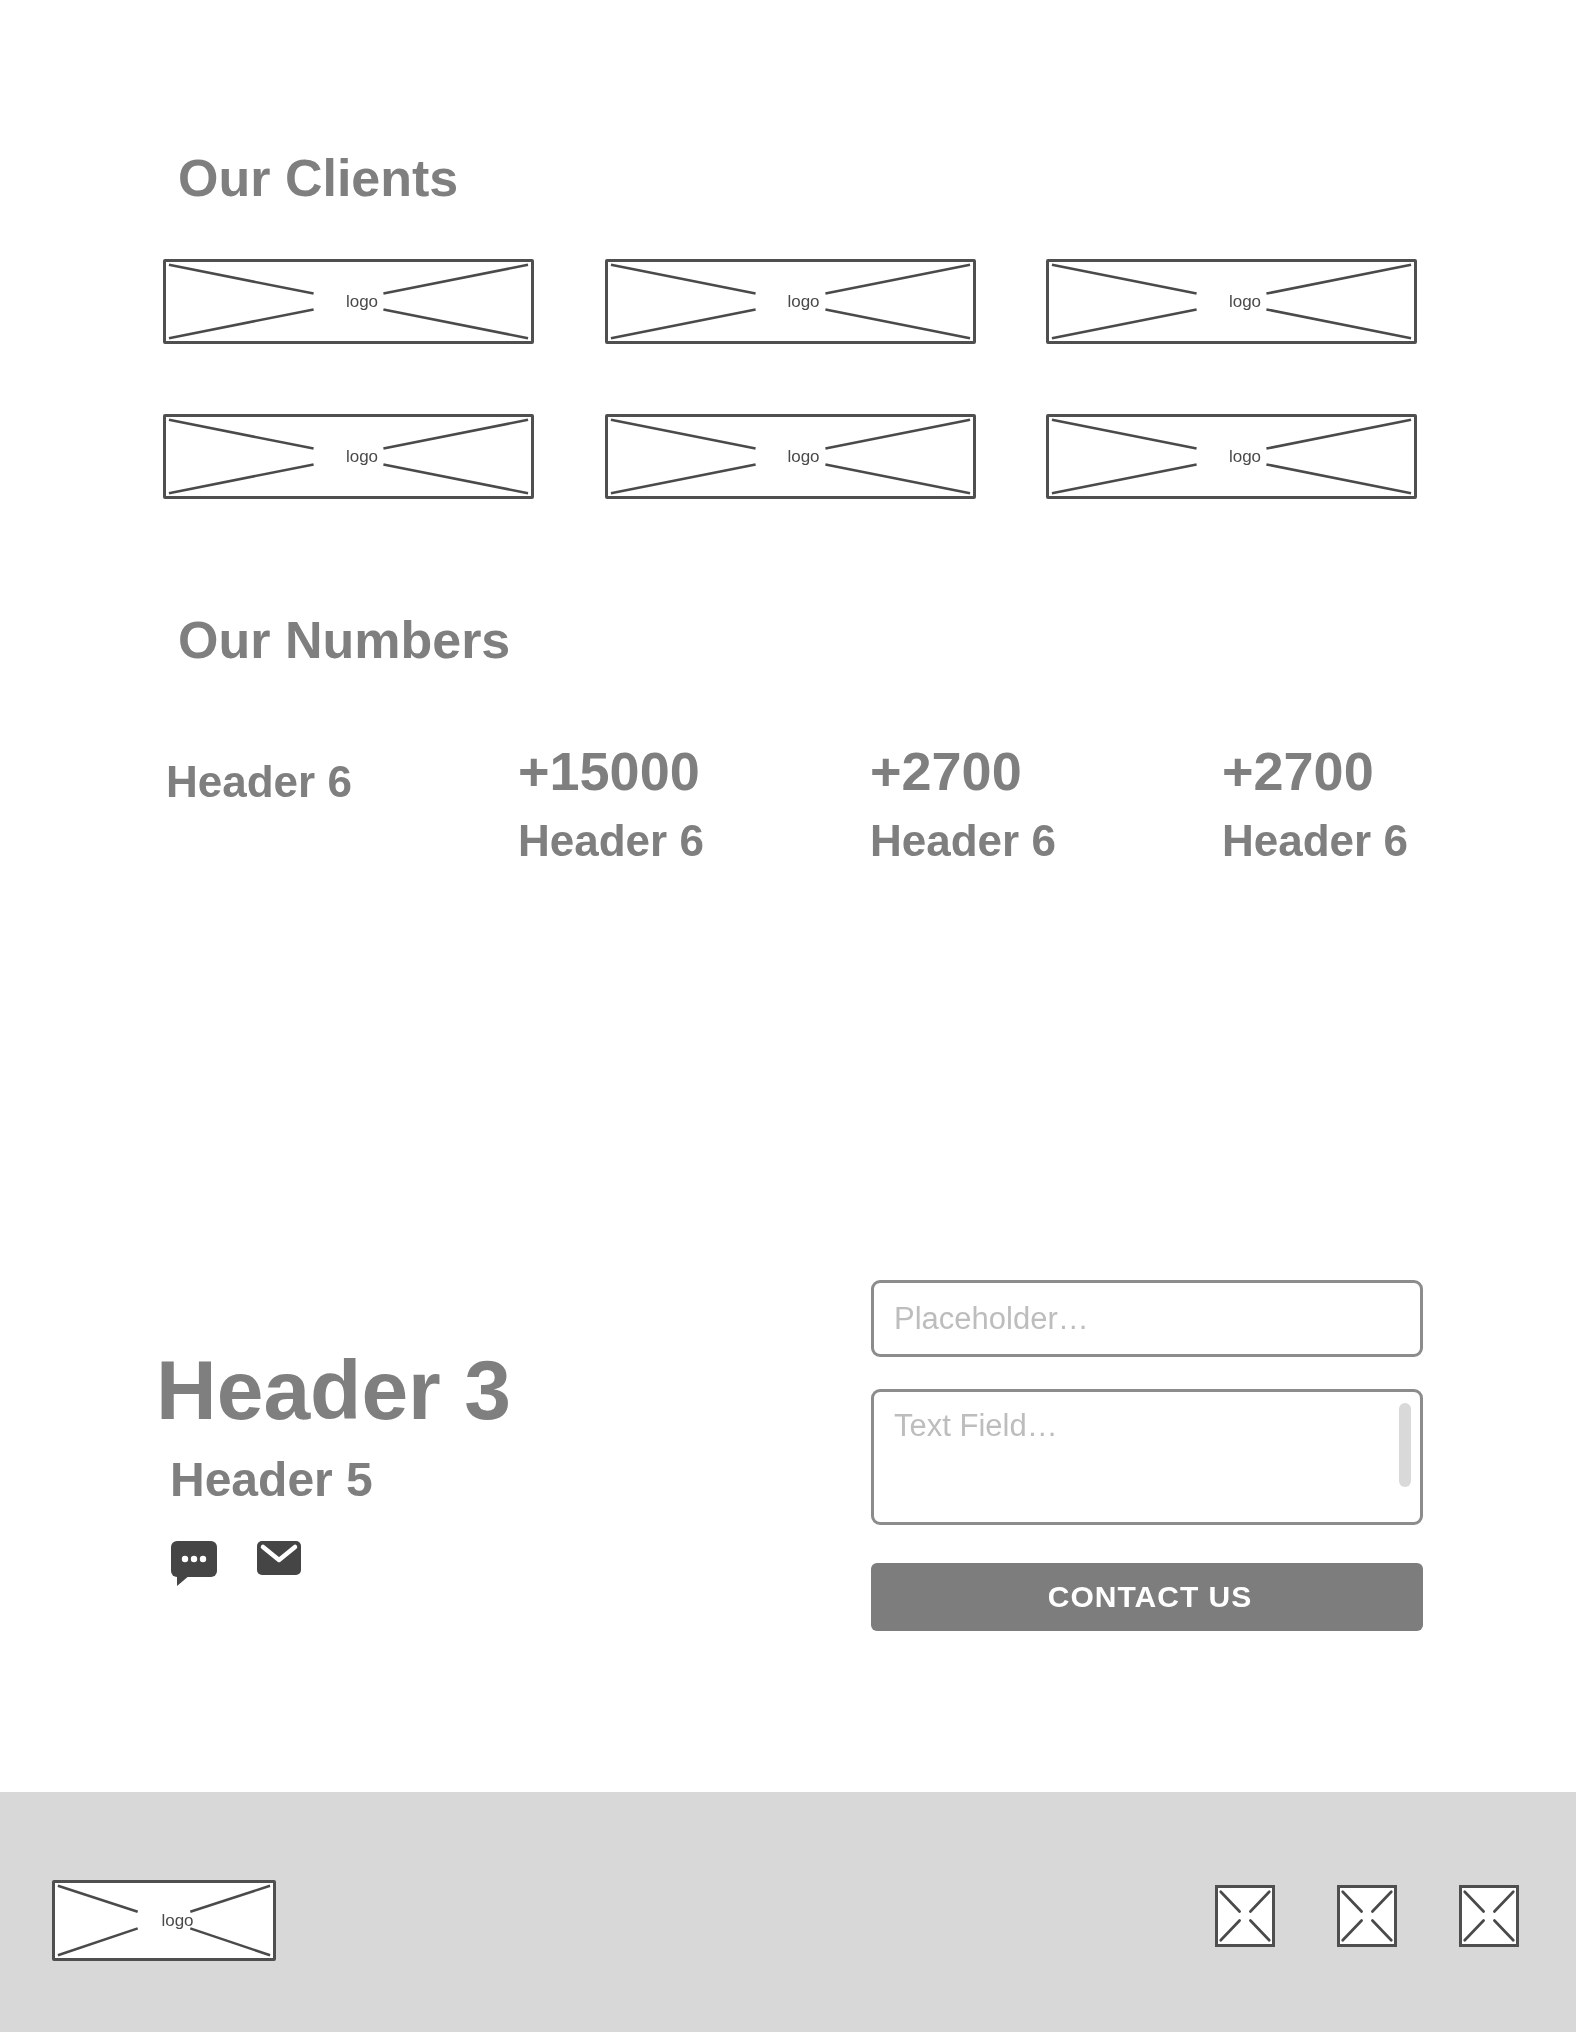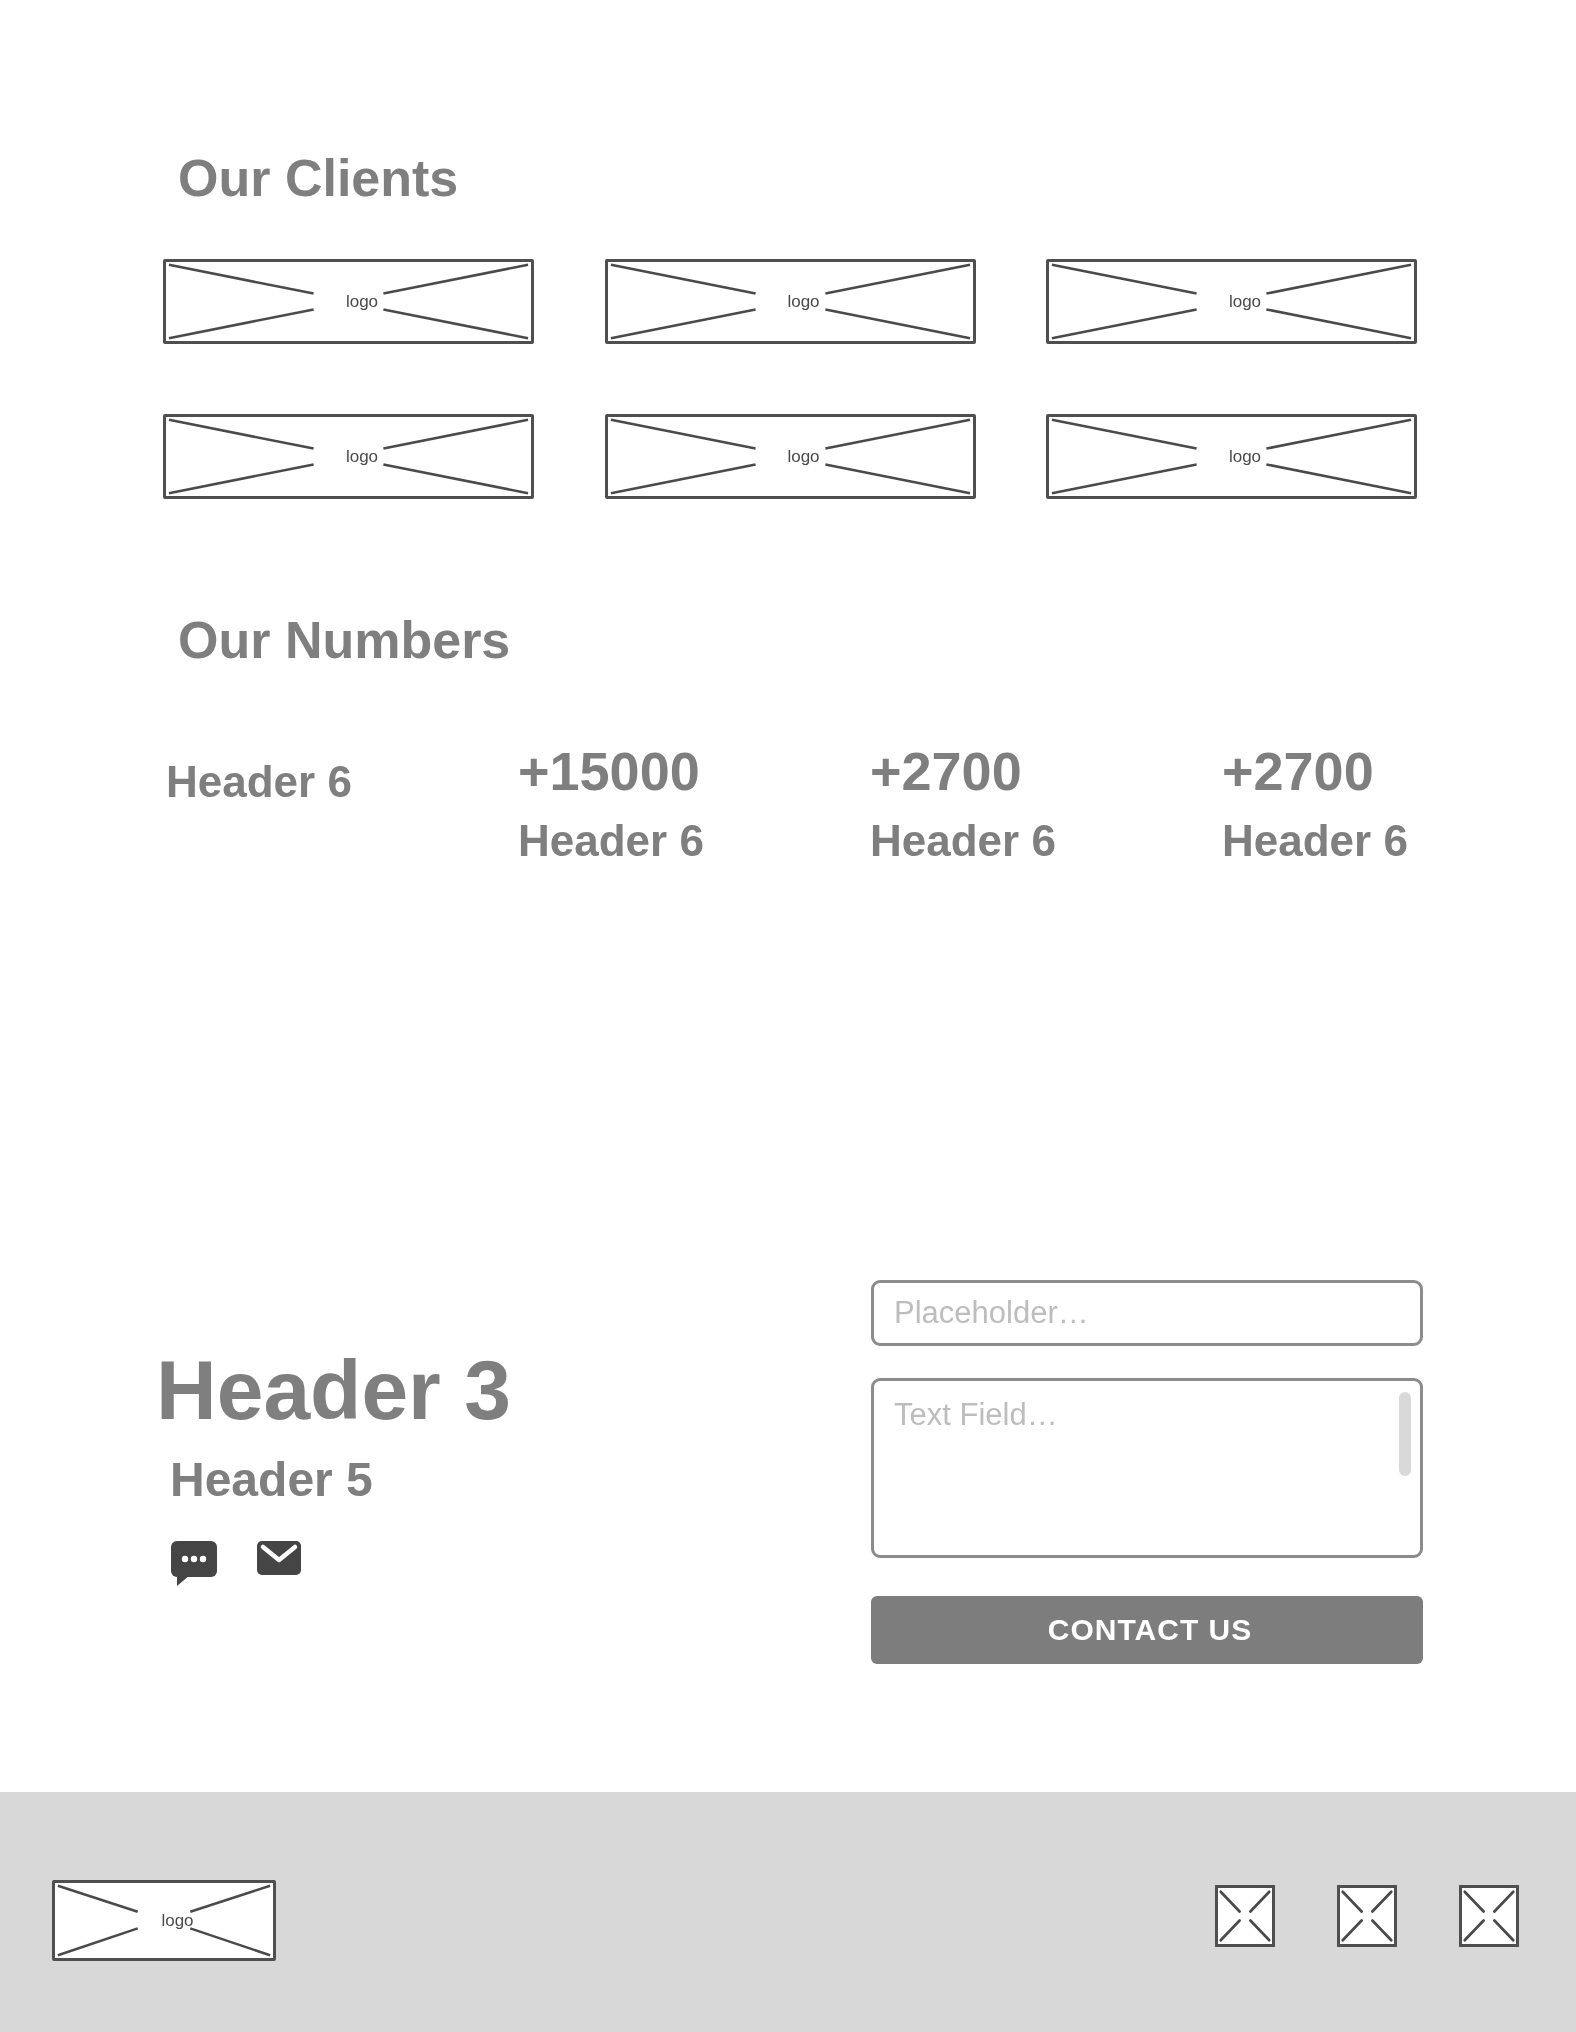--- a/index.html
+++ b/index.html
@@ -48,26 +48,26 @@
 
   
   #contact-info { left: 156px; top: 1348px; width: 620px; }
   .h3-title { font-size: 84px; font-weight: bold; color: #7f7f7f; margin: 0; line-height: 1; white-space: nowrap; }
   .h5-title { font-size: 48px; font-weight: bold; color: #7f7f7f; margin: 24px 0 0 14px; line-height: 1; white-space: nowrap; }
   .contact-icons { margin: 36px 0 0 14px; display: flex; gap: 38px; align-items: flex-start; }
 
   
   #contact-form { left: 871px; top: 1280px; width: 552px; }
   .text-input {
-    display: block; width: 552px; height: 66px; box-sizing: border-box;
+    display: block; width: 552px; height: 77px; box-sizing: border-box;
     border: 3px solid #8c8c8c; border-radius: 9px;
     padding: 0 20px; font-size: 31px; color: #666;
     font-family: inherit; background: #fff; outline: none;
   }
-  .textarea-wrap { position: relative; margin-top: 32px; width: 552px; height: 180px; }
+  .textarea-wrap { position: relative; margin-top: 32px; width: 552px; height: 136px; }
   .textarea-field {
     width: 100%; height: 100%; box-sizing: border-box;
     border: 3px solid #8c8c8c; border-radius: 9px;
     padding: 16px 34px 16px 20px; font-size: 31px; color: #666;
     font-family: inherit; background: #fff; resize: none; outline: none;
   }
   ::placeholder { color: #bdbdbd; opacity: 1; }
   .scroll-thumb {
     position: absolute; top: 14px; right: 12px;
     width: 12px; height: 84px;

